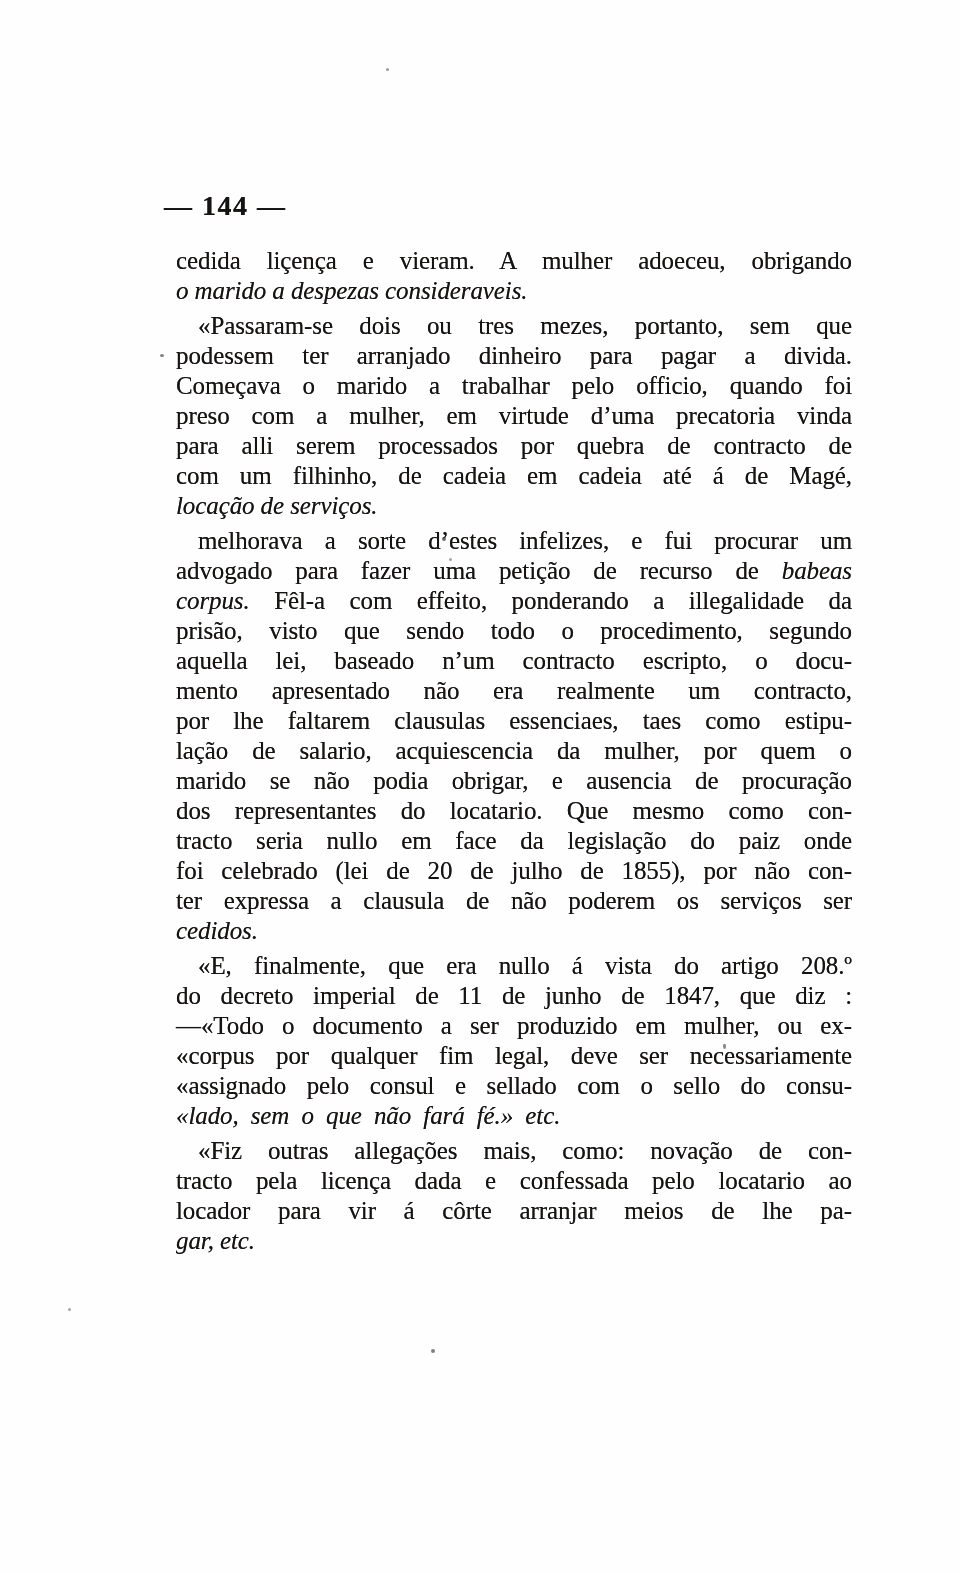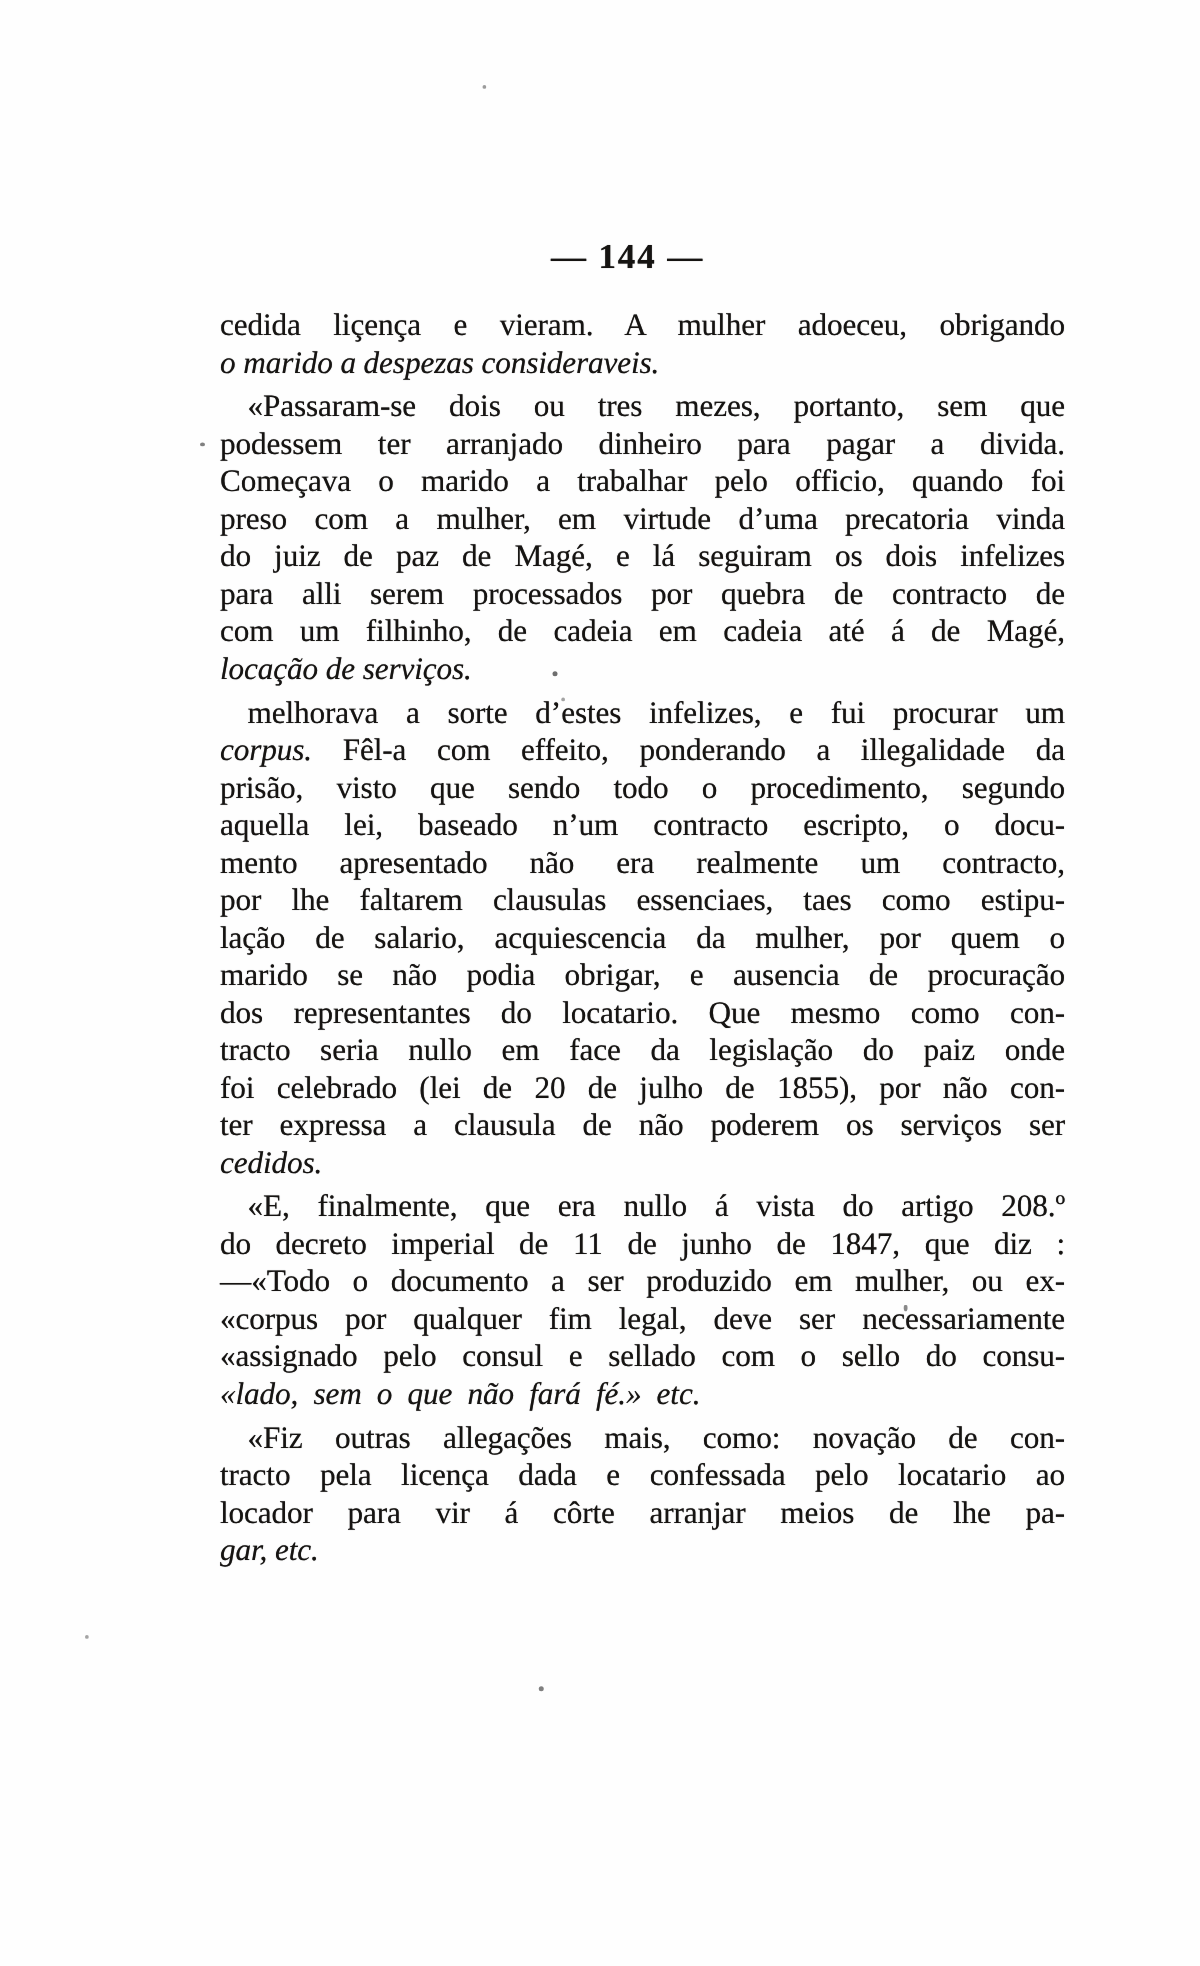--- a/index.html
+++ b/index.html
@@ -14,21 +14,21 @@
     background: #fefefe;
     font-family: "Liberation Serif", "DejaVu Serif", serif;
     color: #161412;
     overflow: hidden;
   }
   .page-number {
     position: absolute;
     top: 190px;
     left: 164px;
     width: 676px;
-    text-align: center;
+    text-align: left;
     font-size: 28px;
     font-weight: bold;
     letter-spacing: 1.5px;
     text-shadow: 0 0 0.6px rgba(0,0,0,0.75);
   }
   .text-block {
     position: absolute;
     left: 176px;
     top: 246px;
     width: 676px;
@@ -75,27 +75,27 @@
   <div class="text-block">
       <div class="para">
         <div class="line"><span>cedida liçença e vieram. A mulher adoeceu, obrigando</span></div>
         <div class="line last-line"><span>o marido a despezas consideraveis.</span></div>
       </div>
       <div class="para indent">
         <div class="line"><span>«Passaram-se dois ou tres mezes, portanto, sem que</span></div>
         <div class="line"><span>podessem ter arranjado dinheiro para pagar a divida.</span></div>
         <div class="line"><span>Começava o marido a trabalhar pelo officio, quando foi</span></div>
         <div class="line"><span>preso com a mulher, em virtude d’uma precatoria vinda</span></div>
-        <div class="line"><span>do juiz de paz de Magé, e lá seguiram os dois infelizes</span></div>
         <div class="line"><span>para alli serem processados por quebra de contracto de</span></div>
         <div class="line"><span>com um filhinho, de cadeia em cadeia até á de Magé,</span></div>
         <div class="line last-line"><span>locação de serviços.</span></div>
       </div>
       <div class="para indent">
         <div class="line"><span>melhorava a sorte d’estes infelizes, e fui procurar um</span></div>
+        <div class="line"><span>advogado para fazer uma petição de recurso de </span><span class="italic">babeas</span></div>
         <div class="line"><span class="italic">corpus.</span><span> Fêl-a com effeito, ponderando a illegalidade da</span></div>
         <div class="line"><span>prisão, visto que sendo todo o procedimento, segundo</span></div>
         <div class="line"><span>aquella lei, baseado n’um contracto escripto, o docu-</span></div>
         <div class="line"><span>mento apresentado não era realmente um contracto,</span></div>
         <div class="line"><span>por lhe faltarem clausulas essenciaes, taes como estipu-</span></div>
         <div class="line"><span>lação de salario, acquiescencia da mulher, por quem o</span></div>
         <div class="line"><span>marido se não podia obrigar, e ausencia de procuração</span></div>
         <div class="line"><span>dos representantes do locatario. Que mesmo como con-</span></div>
         <div class="line"><span>tracto seria nullo em face da legislação do paiz onde</span></div>
         <div class="line"><span>foi celebrado (lei de 20 de julho de 1855), por não con-</span></div>

